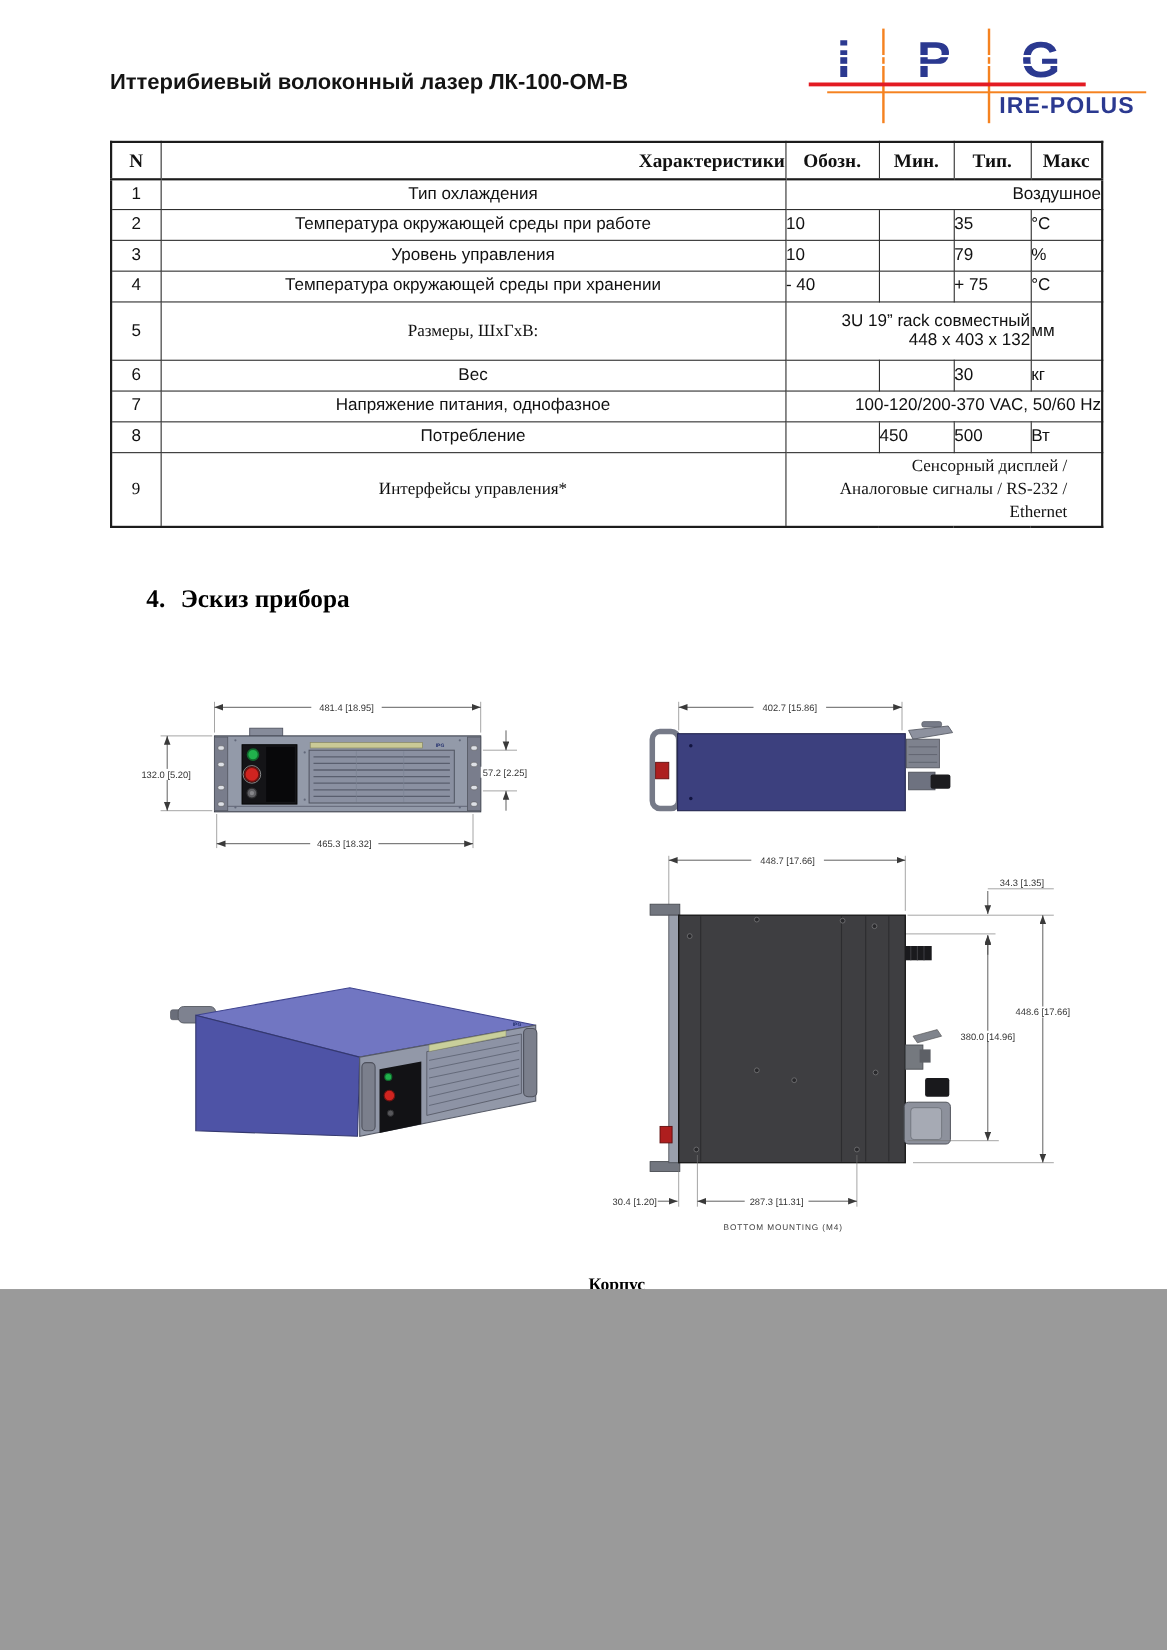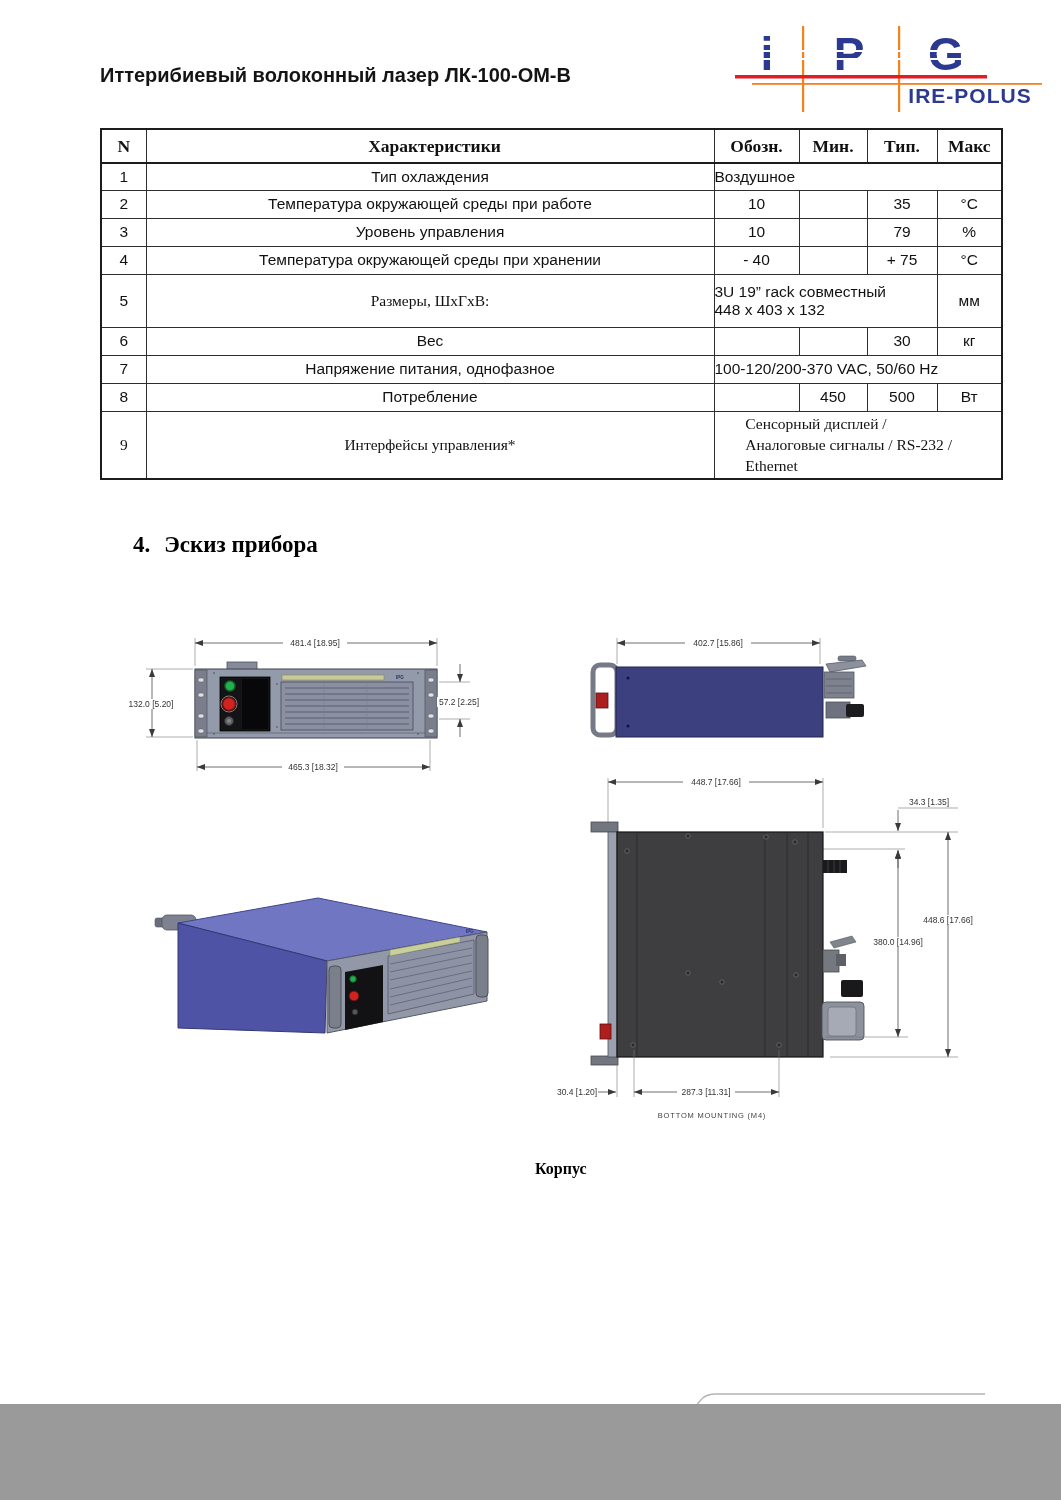--- a/index.html
+++ b/index.html
@@ -1,43 +1,43 @@
 <!DOCTYPE html>
 <html><head>
 <meta charset="utf-8">
 <style>
   html,body { margin:0; padding:0; background:#9a9a9a; }
   .page {
-    position:relative; width:1061px; height:1404px; margin:0 auto;
+    position:relative; width:1061px; height:1172px; margin:0 auto;
     background:#ffffff; overflow:hidden;
     font-family:"Liberation Sans", sans-serif; color:#111;
   }
   
   .doc-title {
     position:absolute; left:100px; top:64px;
     font-size:20px; font-weight:bold; color:#141414;
   }
   .logo-svg { position:absolute; left:735px; top:20px; }
   
   table.spec {
     position:absolute; left:100px; top:128px; width:901px;
     border-collapse:collapse; table-layout:fixed;
     border:2px solid #1c1c1c;
   }
   table.spec th, table.spec td { border:1px solid #2e2e2e; padding:0; vertical-align:middle; }
   table.spec th {
     font-family:"Liberation Serif", serif; font-size:17.5px; font-weight:bold;
     border-bottom:2px solid #1c1c1c; text-align:center;
   }
-  table.spec th.h-name { text-align:center; padding-left:9px; }
+  table.spec th.h-name { text-align:right; padding-left:9px; }
   table.spec td { font-size:15.5px; }
   td.c-n { text-align:center; }
   td.c-name { text-align:center; padding-left:9px; }
-  td.c-val, td.c-unit { text-align:center; }
-  td.span-cell { text-align:left; }
+  td.c-val, td.c-unit { text-align:left; }
+  td.span-cell { text-align:right; }
   td.vtop { vertical-align:top; padding-top:4px;font-family:Liberation Serif, serif; }
   .wrap-narrow { max-width:225px; margin:0 auto; line-height:21px; }
   .footnote { position:absolute; left:158px; top:485px; font-size:16px; color:#141414; }
   
   .section-heading {
     position:absolute; left:133px; top:532px;
     font-family:"Liberation Serif", serif; font-size:23px; font-weight:bold; color:#000;
     display:flex; gap:14px;
   }
   .drawing-caption {

